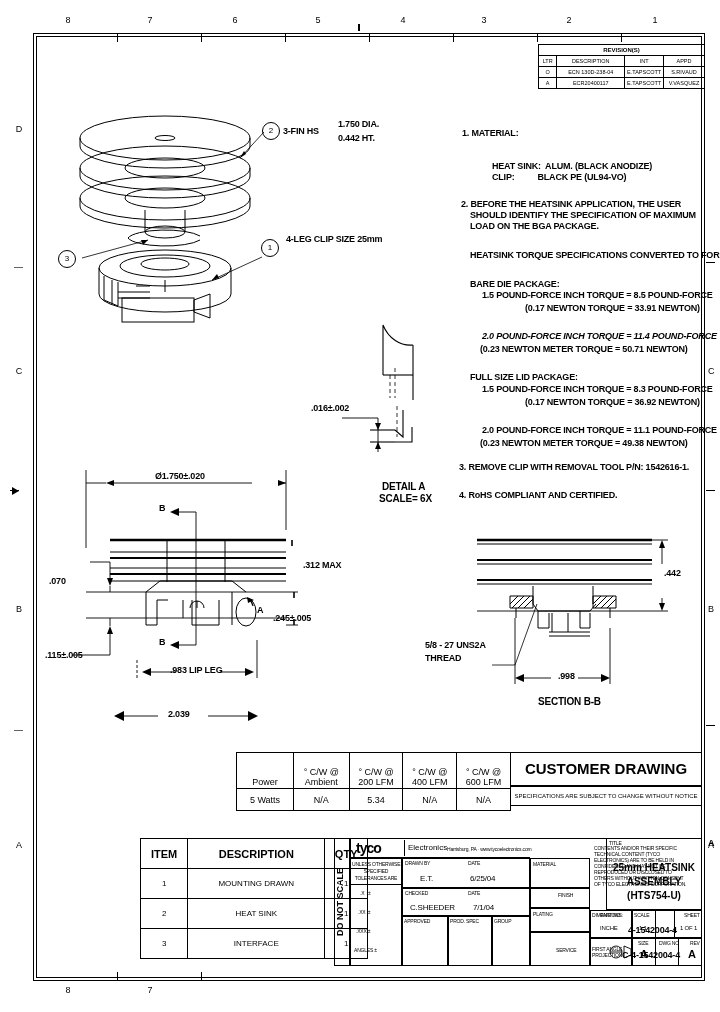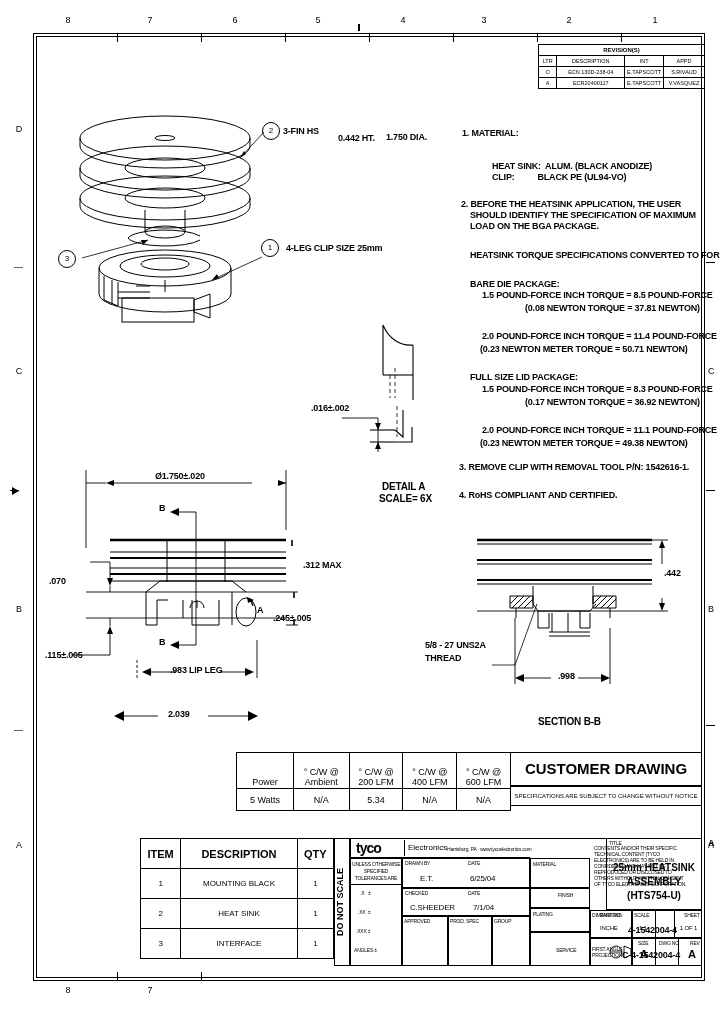--- a/index.html
+++ b/index.html
@@ -34,21 +34,21 @@
   #rev-table td,#rev-table th{font-size:5.5px;height:10px;line-height:10px;}
   #rev-table .rtitle{font-size:6px;font-weight:bold;letter-spacing:0px;}
 
   
   #thermal{left:236px;top:752px;width:275px;}
   #thermal td{font-size:9px;height:21px;}
   #thermal .hd{height:34px;vertical-align:bottom;padding-bottom:1px;}
   #thermal .hd .top{display:block;font-size:9px;}
 
   
-  #items{left:140px;top:838px;width:194px;}
+  #items{left:140px;top:838px;width:228px;}
   #items td,#items th{font-size:9px;height:29px;font-weight:bold;}
   #items .hrow th{font-size:11px;}
   #items .drow td{font-weight:normal;font-size:8px;}
 
   
   .tb{position:absolute;border:0.8px solid #000;box-sizing:border-box;}
 
   
   .balloon{position:absolute;border:1px solid #000;border-radius:50%;
       width:16px;height:16px;text-align:center;font-size:8px;line-height:16px;}
@@ -178,35 +178,35 @@
 
       <path d="M262,257 L212,280" stroke-width="0.8"></path>
       <polygon points="212,280 219,278 217,274" fill="#000" stroke="none"></polygon>
     </g>
   </svg>
 
   <div class="balloon" style="left:262px;top:122px;">2</div>
   <div class="balloon" style="left:58px;top:250px;">3</div>
   <div class="balloon" style="left:261px;top:239px;">1</div>
   <div class="t9 b" style="left:283px;top:126px;">3-FIN HS</div>
-  <div class="t9 b" style="left:338px;top:132px;margin-left:48px;">1.750 DIA.</div>
+  <div class="t9 b" style="left:338px;top:119px;">1.750 DIA.</div>
   <div class="t9 b" style="left:338px;top:133px;">0.442 HT.</div>
-  <div class="t9 b" style="left:286px;top:243px;">4-LEG CLIP SIZE 25mm</div>
+  <div class="t9 b" style="left:286px;top:234px;">4-LEG CLIP SIZE 25mm</div>
 
   <div class="t9 b" style="left:462px;top:128px;">1. MATERIAL:</div>
   <div class="t9 b" style="left:492px;top:161px;">HEAT SINK:  ALUM. (BLACK ANODIZE)</div>
   <div class="t9 b" style="left:492px;top:172px;">CLIP:          BLACK PE (UL94-VO)</div>
   <div class="t9 b" style="left:461px;top:199px;">2. BEFORE THE HEATSINK APPLICATION, THE USER</div>
   <div class="t9 b" style="left:470px;top:210px;">SHOULD IDENTIFY THE SPECIFICATION OF MAXIMUM</div>
   <div class="t9 b" style="left:470px;top:221px;">LOAD ON THE BGA PACKAGE.</div>
   <div class="t9 b" style="left:470px;top:250px;">HEATSINK TORQUE SPECIFICATIONS CONVERTED TO FORCE</div>
   <div class="t9 b" style="left:470px;top:279px;">BARE DIE PACKAGE:</div>
   <div class="t9 b" style="left:482px;top:290px;">1.5 POUND-FORCE INCH TORQUE = 8.5 POUND-FORCE</div>
-  <div class="t9 b" style="left:525px;top:303px;">(0.08 NEWTON TORQUE = 37.81 NEWTON)</div>
-  <div class="t9 b" style="left:482px;top:331px;">2.0 POUND-FORCE INCH TORQUE = 11.4 POUND-FORCE</div>
+  <div class="t9 b" style="left:525px;top:303px;">(0.17 NEWTON TORQUE = 33.91 NEWTON)</div>
+  <div class="t9 b" style="left:482px;top:331px;font-style:italic;">2.0 POUND-FORCE INCH TORQUE = 11.4 POUND-FORCE</div>
   <div class="t9 b" style="left:480px;top:344px;text-align:right;">(0.23 NEWTON METER TORQUE = 50.71 NEWTON)</div>
   <div class="t9 b" style="left:470px;top:372px;">FULL SIZE LID PACKAGE:</div>
   <div class="t9 b" style="left:482px;top:384px;">1.5 POUND-FORCE INCH TORQUE = 8.3 POUND-FORCE</div>
   <div class="t9 b" style="left:525px;top:397px;">(0.17 NEWTON TORQUE = 36.92 NEWTON)</div>
   <div class="t9 b" style="left:482px;top:425px;">2.0 POUND-FORCE INCH TORQUE = 11.1 POUND-FORCE</div>
   <div class="t9 b" style="left:480px;top:438px;">(0.23 NEWTON METER TORQUE = 49.38 NEWTON)</div>
   <div class="t9 b" style="left:459px;top:462px;">3. REMOVE CLIP WITH REMOVAL TOOL P/N: 1542616-1.</div>
   <div class="t9 b" style="left:459px;top:490px;">4. RoHS COMPLIANT AND CERTIFIED.</div>
 
   <svg width="720" height="1012" style="pointer-events:none;">
@@ -361,21 +361,21 @@
       <path d="M521,678 L551,678" stroke-width="0.9"></path>
       <polygon points="515,678 524,674 524,682" fill="#000" stroke="none"></polygon>
       <path d="M578,678 L604,678" stroke-width="0.9"></path>
       <polygon points="610,678 601,674 601,682" fill="#000" stroke="none"></polygon>
     </g>
   </svg>
   <div class="t9 b" style="left:664px;top:568px;">.442</div>
   <div class="t9 b" style="left:425px;top:640px;">5/8 - 27 UNS2A</div>
   <div class="t9 b" style="left:425px;top:653px;">THREAD</div>
   <div class="t9 b" style="left:558px;top:671px;">.998</div>
-  <div class="t10 b" style="left:538px;top:716px;text-align:right;">SECTION B-B</div>
+  <div class="t10 b" style="left:538px;top:696px;text-align:right;">SECTION B-B</div>
 
   <table id="thermal">
     <tbody>
         <tr>
       <td class="hd" style="width:58px">
         <span class="top"></span>
         <span>Power</span>
       </td>
       <td class="hd" style="width:56px">
         <span class="top">° C/W  @</span>
@@ -411,21 +411,21 @@
 
   <table id="items">
     <tbody>
         <tr class="hrow">
       <th style="width:40px">ITEM</th>
       <th style="width:118px">DESCRIPTION</th>
       <th style="width:36px">QTY</th>
     </tr>
     <tr class="drow">
       <td>1</td>
-      <td>MOUNTING BLACK</td>
+      <td>MOUNTING DRAWN</td>
       <td>1</td>
     </tr>
     <tr class="drow">
       <td>2</td>
       <td>HEAT SINK</td>
       <td>1</td>
     </tr>
     <tr class="drow">
       <td>3</td>
       <td>INTERFACE</td>

